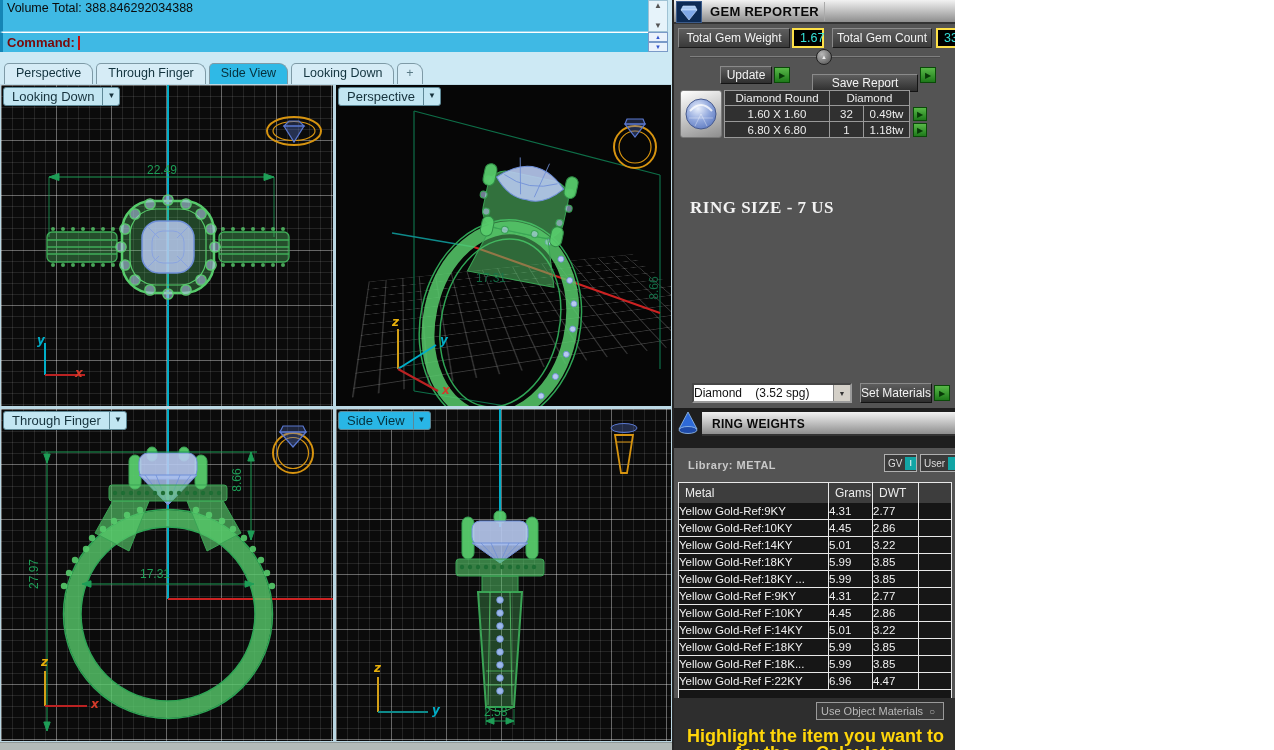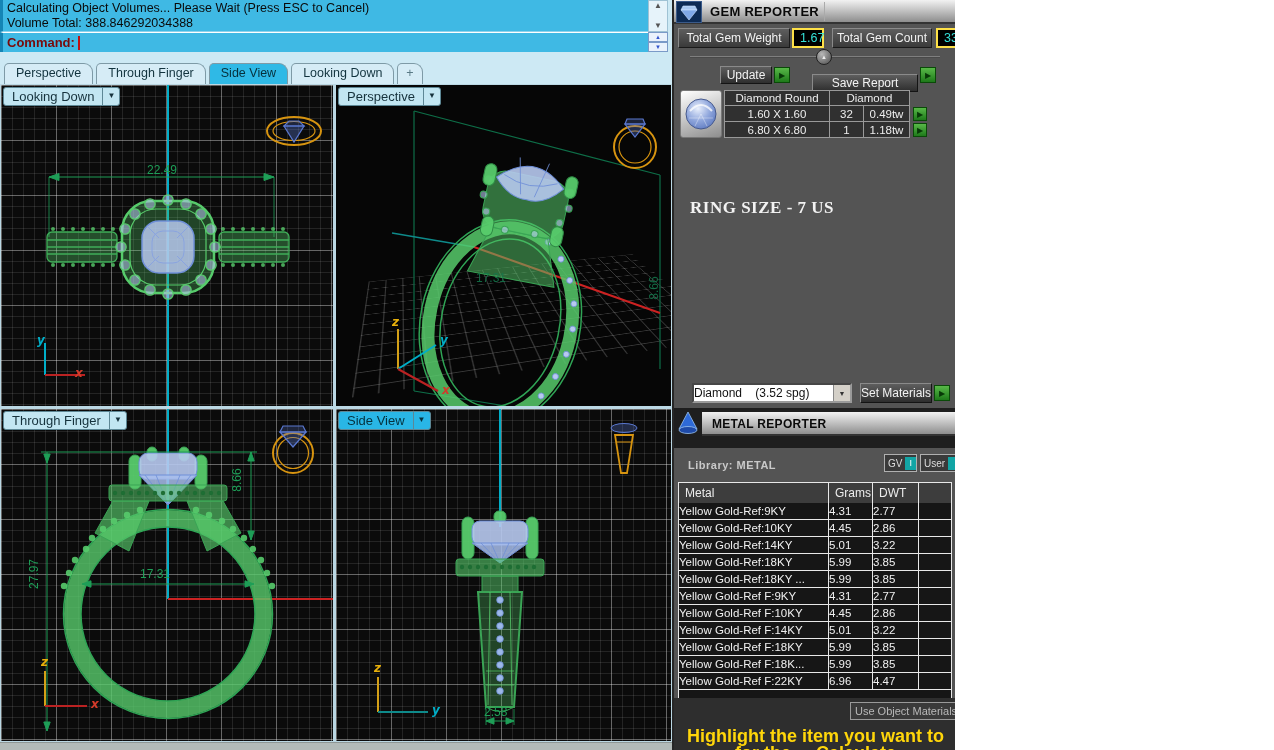--- a/index.html
+++ b/index.html
@@ -109,34 +109,33 @@
   .tgl .blk{width:12px;height:13px;background:#12A5A5;color:#FFF;font-size:9px;margin-left:3px;
             display:flex;align-items:center;justify-content:center;}
   .mtable{position:absolute;left:4px;top:482px;width:274px;height:224px;border:1px solid #E8E8E8;
           background:#161616;overflow:hidden;}
   .mhead{display:flex;height:20px;background:#3D3D3D;color:#ECECEC;font-size:12px;}
   .mhead div{display:flex;align-items:center;padding-left:6px;border-right:1px solid #E8E8E8;}
   .mrow{display:flex;height:17px;border-bottom:1px solid #E8E8E8;font-size:11.5px;color:#F0F0F0;background:#161616;}
   .mrow div{display:flex;align-items:center;border-right:1px solid #E8E8E8;overflow:hidden;white-space:nowrap;}
   .mc1{width:150px;} .mc2{width:44px;} .mc3{width:46px;} .mc4{flex:1;border-right:none !important;}
   .botbar{position:absolute;left:0;top:698px;width:283px;height:52px;background:#2E2E2E;}
-  .useobj{position:absolute;left:176px;top:4px;width:128px;height:18px;border:1px solid #9A9A9A;
+  .useobj{position:absolute;left:142px;top:4px;width:128px;height:18px;border:1px solid #9A9A9A;
           background:#3A3A3A;display:flex;align-items:center;font-size:11px;color:#B8B8B8;padding-left:4px;cursor:default;}
   .useobj .circ{margin-left:6px;font-size:10px;color:#AAA;}
   .hint{position:absolute;width:283px;text-align:center;font-size:18px;font-weight:bold;color:#FFD60A;}
 </style>
 </head>
 <body>
 
 <div class="stage">
 
   <div class="workspace">
 
     <div class="cmd-history">
-      <div>Calculating Object Volumes... Please Wait (Press ESC to Cancel)</div>
       <div>Volume Total: 388.846292034388</div>
     </div>
     <div class="cmd-scroll">
       <span class="arr">▲</span>
       <span class="arr">▼</span>
     </div>
     <div class="cmd-line">
       <span class="cmd-prompt">Command:</span>
       <span class="caret"></span>
     </div>
@@ -579,21 +578,21 @@
     <div class="garrow" style="left:260px;top:385px;">
         <span>▶</span>
       </div>
 
     <div class="mwstrip"></div>
     <svg style="position:absolute;left:2px;top:410px;" width="24" height="26" viewBox="0 0 24 26">
       <polygon points="12,2 21,19 3,19" fill="#2E6AD8" stroke="#9CC4F0" stroke-width=".8"></polygon>
       <ellipse cx="12" cy="20" rx="9" ry="3.5" fill="#1E4AA8" stroke="#9CC4F0" stroke-width=".8"></ellipse>
     </svg>
     <div class="phead mwhead">
-      <span class="ttl">METAL REPORTER</span>
+      <span class="ttl">RING WEIGHTS</span>
     </div>
 
     <div class="libr">Library: METAL</div>
     <div class="tgl" style="left:210px;width:33px;">
       <span>GV</span>
       <span class="blk">I</span>
     </div>
     <div class="tgl" style="left:246px;width:46px;">
       <span>User</span>
       <span class="blk"></span>

